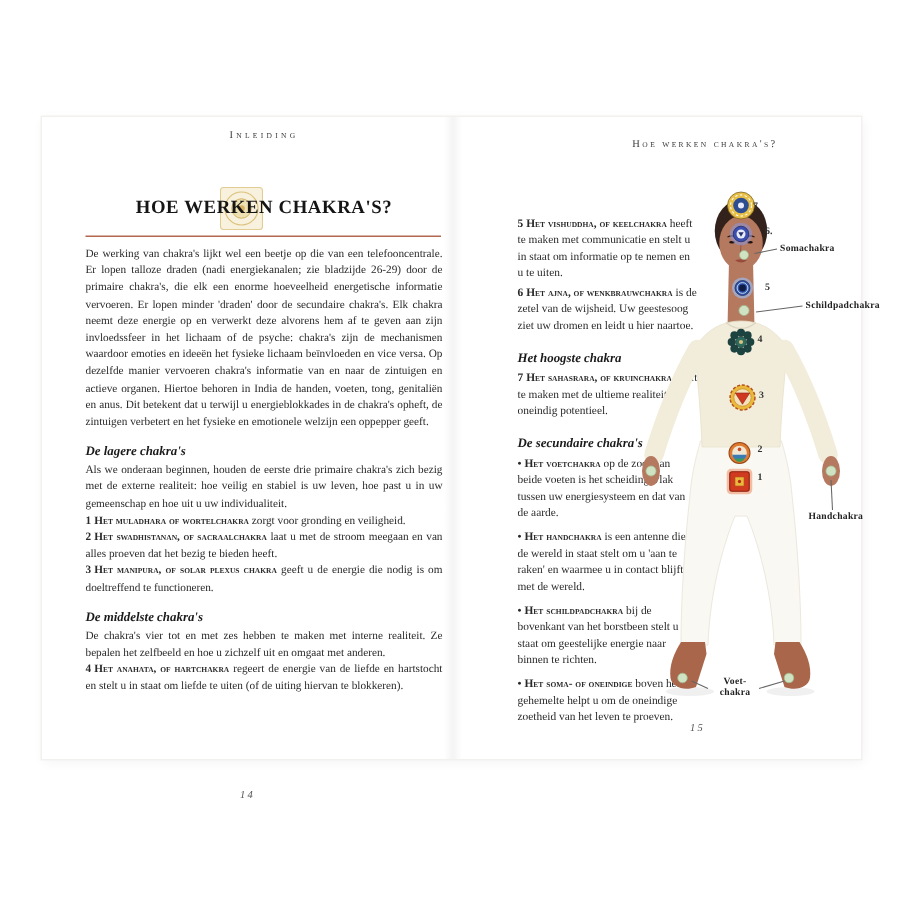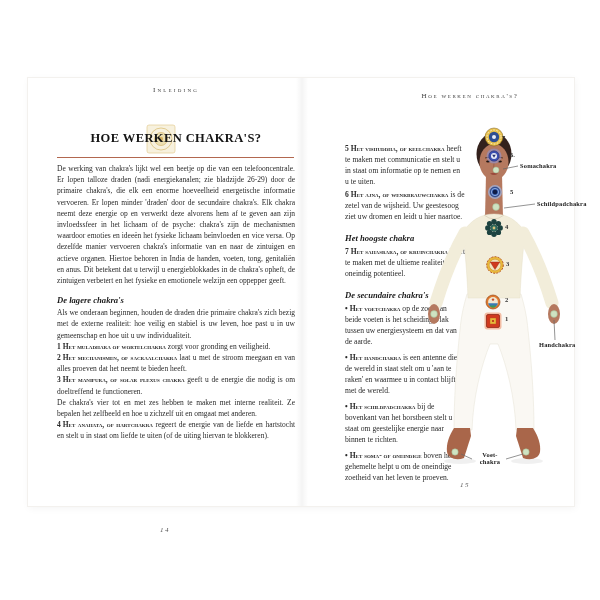--- a/index.html
+++ b/index.html
@@ -55,25 +55,26 @@
       <circle cx="18" cy="18" r="6.5" fill="#ecdfae" stroke="#cfa84f" stroke-width="0.6" opacity="0.9"></circle>
       <circle cx="18" cy="18" r="2.2" fill="#cfa84f" opacity="0.8"></circle>
     </svg>
     <div class="title">HOE WERKEN CHAKRA'S?</div>
     <div class="rule" style="background:#b2674f"></div>
 
     <div class="left-text">
       <p class="body">De werking van chakra's lijkt wel een beetje op die van een telefooncentrale. Er lopen talloze draden (nadi energiekanalen; zie bladzijde 26-29) door de primaire chakra's, die elk een enorme hoeveelheid energetische informatie vervoeren. Er lopen minder 'draden' door de secundaire chakra's. Elk chakra neemt deze energie op en verwerkt deze alvorens hem af te geven aan zijn invloedssfeer in het lichaam of de psyche: chakra's zijn de mechanismen waardoor emoties en ideeën het fysieke lichaam beïnvloeden en vice versa. Op dezelfde manier vervoeren chakra's informatie van en naar de zintuigen en actieve organen. Hiertoe behoren in India de handen, voeten, tong, genitaliën en anus. Dit betekent dat u terwijl u energieblokkades in de chakra's opheft, de zintuigen verbetert en het fysieke en emotionele welzijn een oppepper geeft.</p>
 
       <h3 class="sect">De lagere chakra's</h3>
-      <p class="body">Als we onderaan beginnen, houden de draden drie primaire chakra's zich bezig met de externe realiteit: hoe veilig en stabiel is uw leven, hoe past u in uw gemeenschap en hoe uit u uw individualiteit.</p>
+      <p class="body">Als we onderaan beginnen, houden de eerste drie primaire chakra's zich bezig met de externe realiteit: hoe veilig en stabiel is uw leven, hoe past u in uw gemeenschap en hoe uit u uw individualiteit.</p>
       <p class="body"><span class="num">1</span><span class="sc">Het muladhara of wortelchakra</span><span> zorgt voor gronding en veiligheid.</span></p>
-      <p class="body"><span class="num">2</span><span class="sc">Het mechanismen, of sacraalchakra</span><span> laat u met de stroom meegaan en van alles proeven dat het neemt te bieden heeft.</span></p>
+      <p class="body"><span class="num">2</span><span class="sc">Het swadhistanan, of sacraalchakra</span><span> laat u met de stroom meegaan en van alles proeven dat het bezig te bieden heeft.</span></p>
       <p class="body"><span class="num">3</span><span class="sc">Het manipura, of solar plexus chakra</span><span> geeft u de energie die nodig is om doeltreffend te functioneren.</span></p>
 
+      <h3 class="sect">De middelste chakra's</h3>
       <p class="body">De chakra's vier tot en met zes hebben te maken met interne realiteit. Ze bepalen het zelfbeeld en hoe u zichzelf uit en omgaat met anderen.</p>
       <p class="body"><span class="num">4</span><span class="sc">Het anahata, of hartchakra</span><span> regeert de energie van de liefde en hartstocht en stelt u in staat om liefde te uiten (of de uiting hiervan te blokkeren).</span></p>
     </div>
     <div class="pagenum pn-left">14</div>
 
     <div class="running rh-right">Hoe werken chakra's?</div>
 
     <div class="right-col">
       <p class="body"><span class="num">5</span><span class="sc">Het vishuddha, of keelchakra</span><span> heeft te maken met communicatie en stelt u in staat om informatie op te nemen en u te uiten.</span></p>
       <p class="body" style="margin-top:2px"><span class="num">6</span><span class="sc">Het ajna, of wenkbrauwchakra</span><span> is de zetel van de wijsheid. Uw geestesoog ziet uw dromen en leidt u hier naartoe.</span></p>

